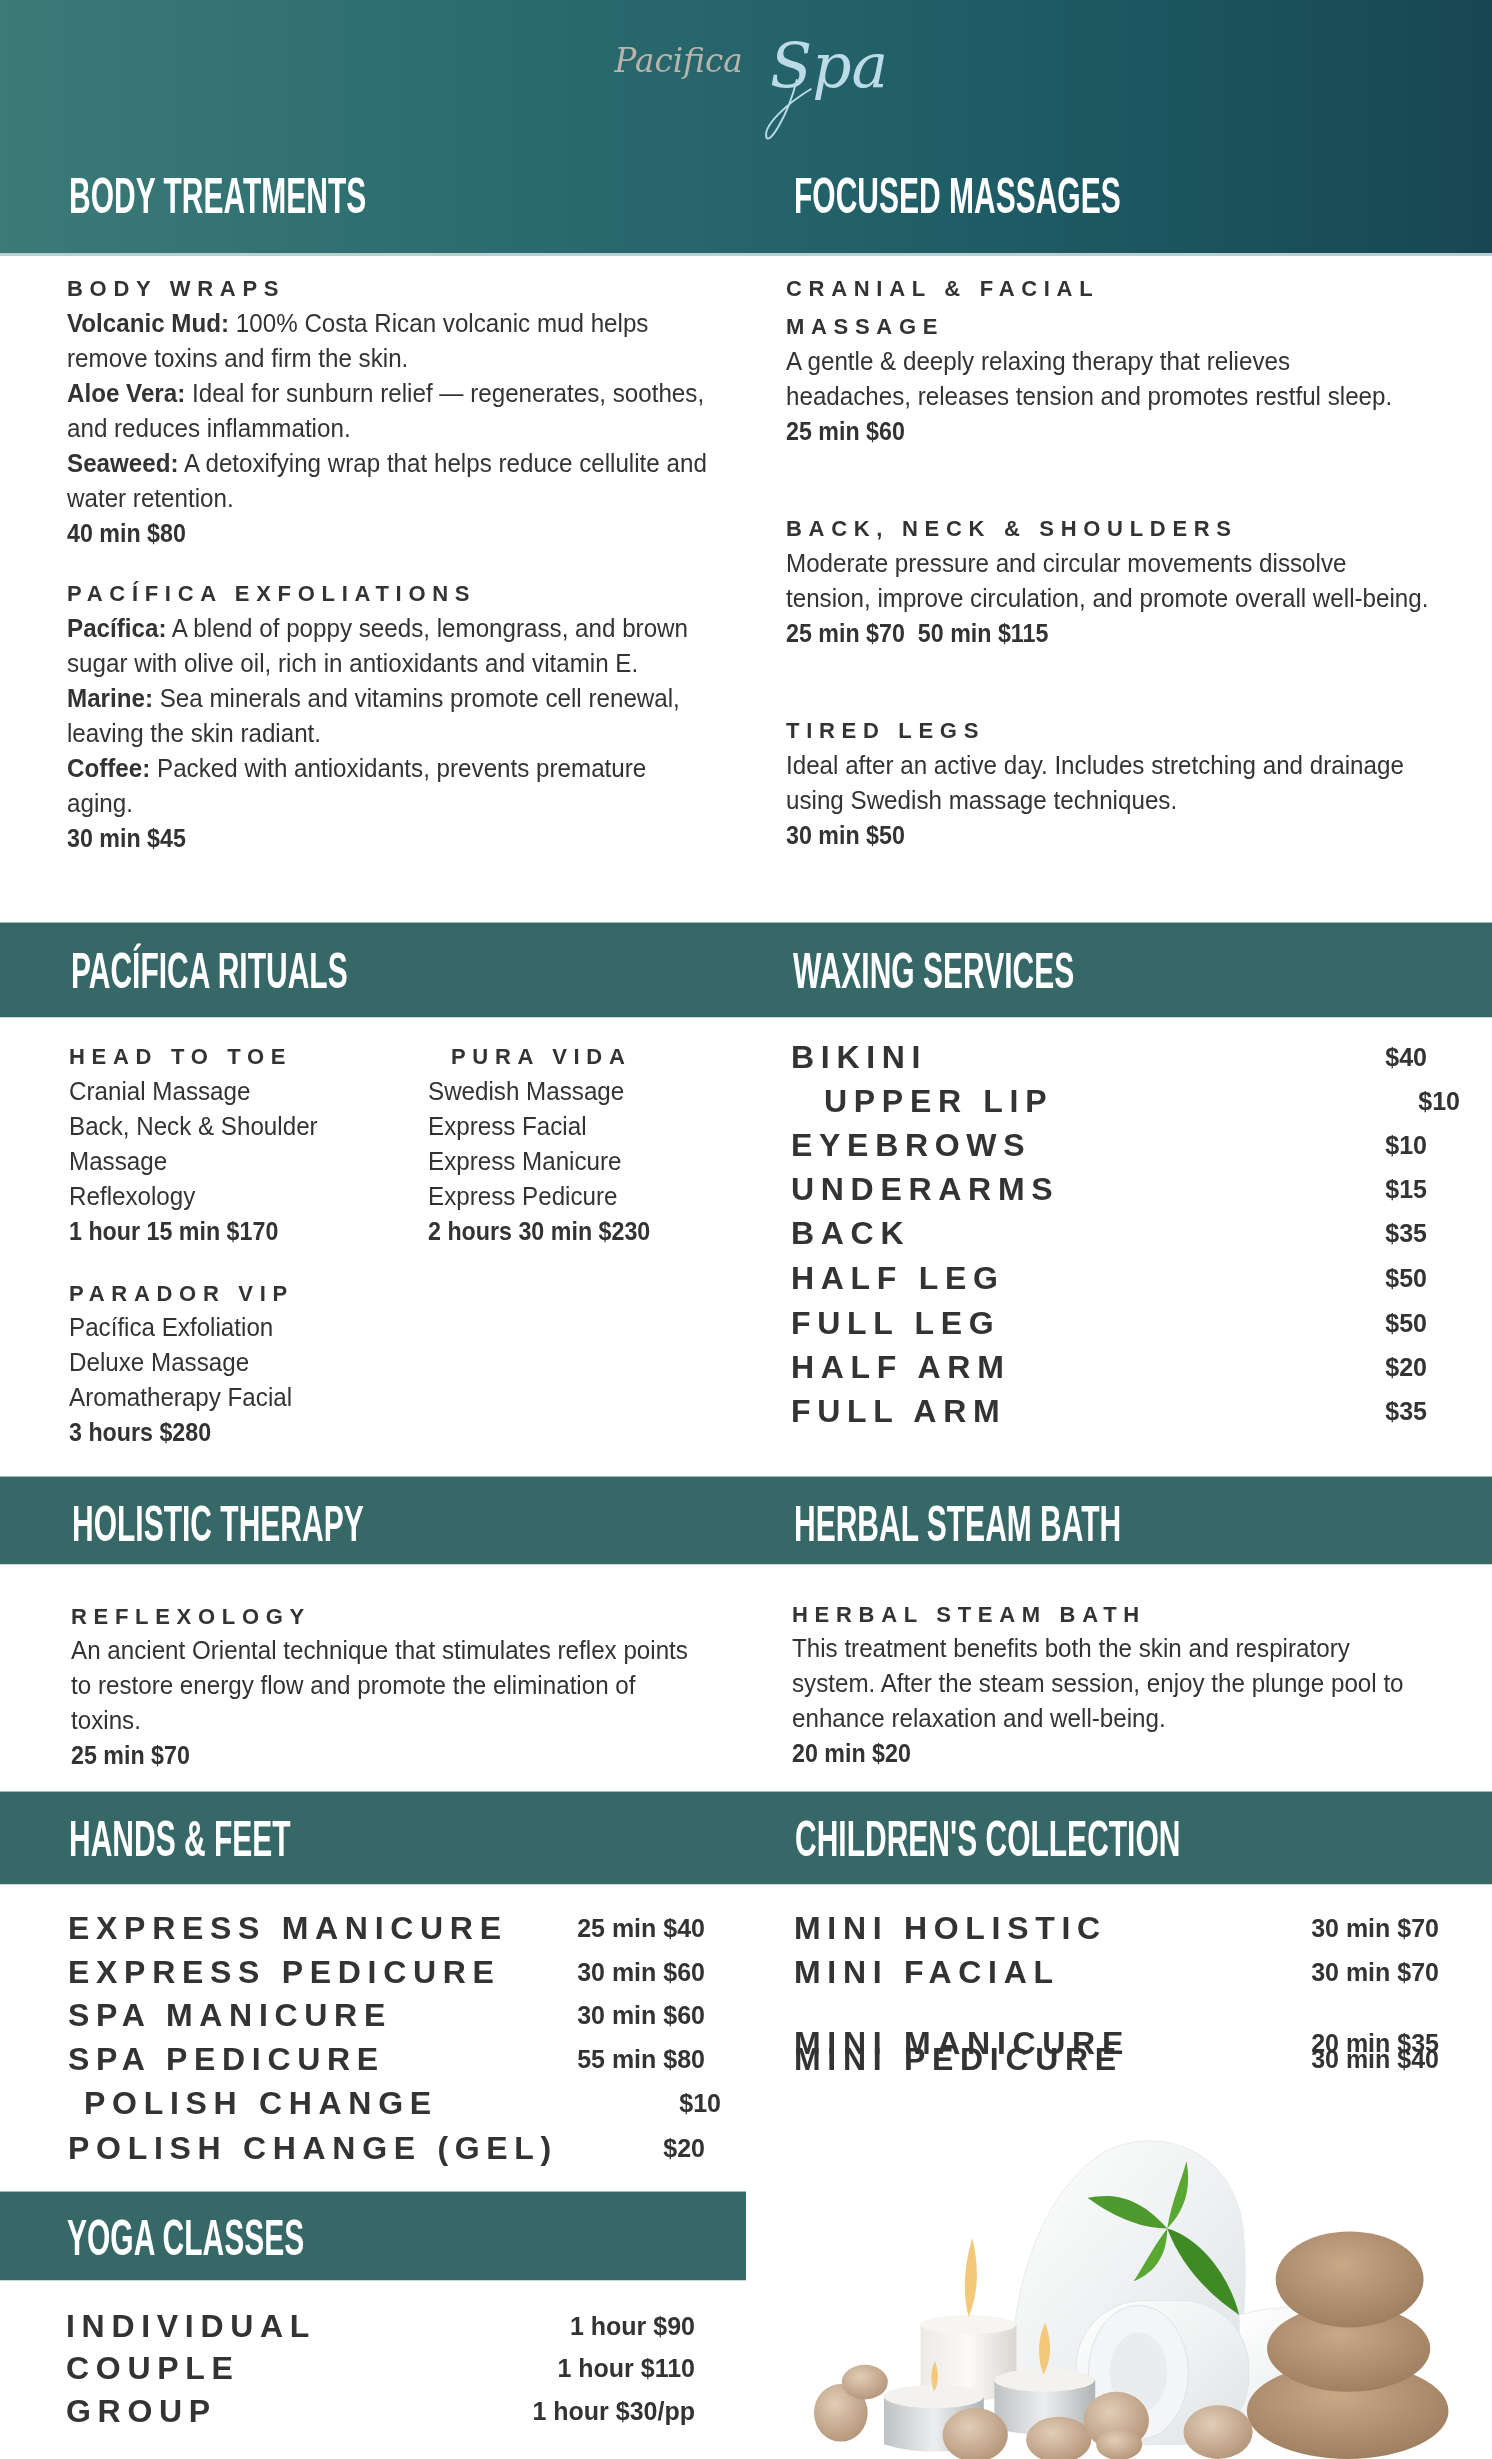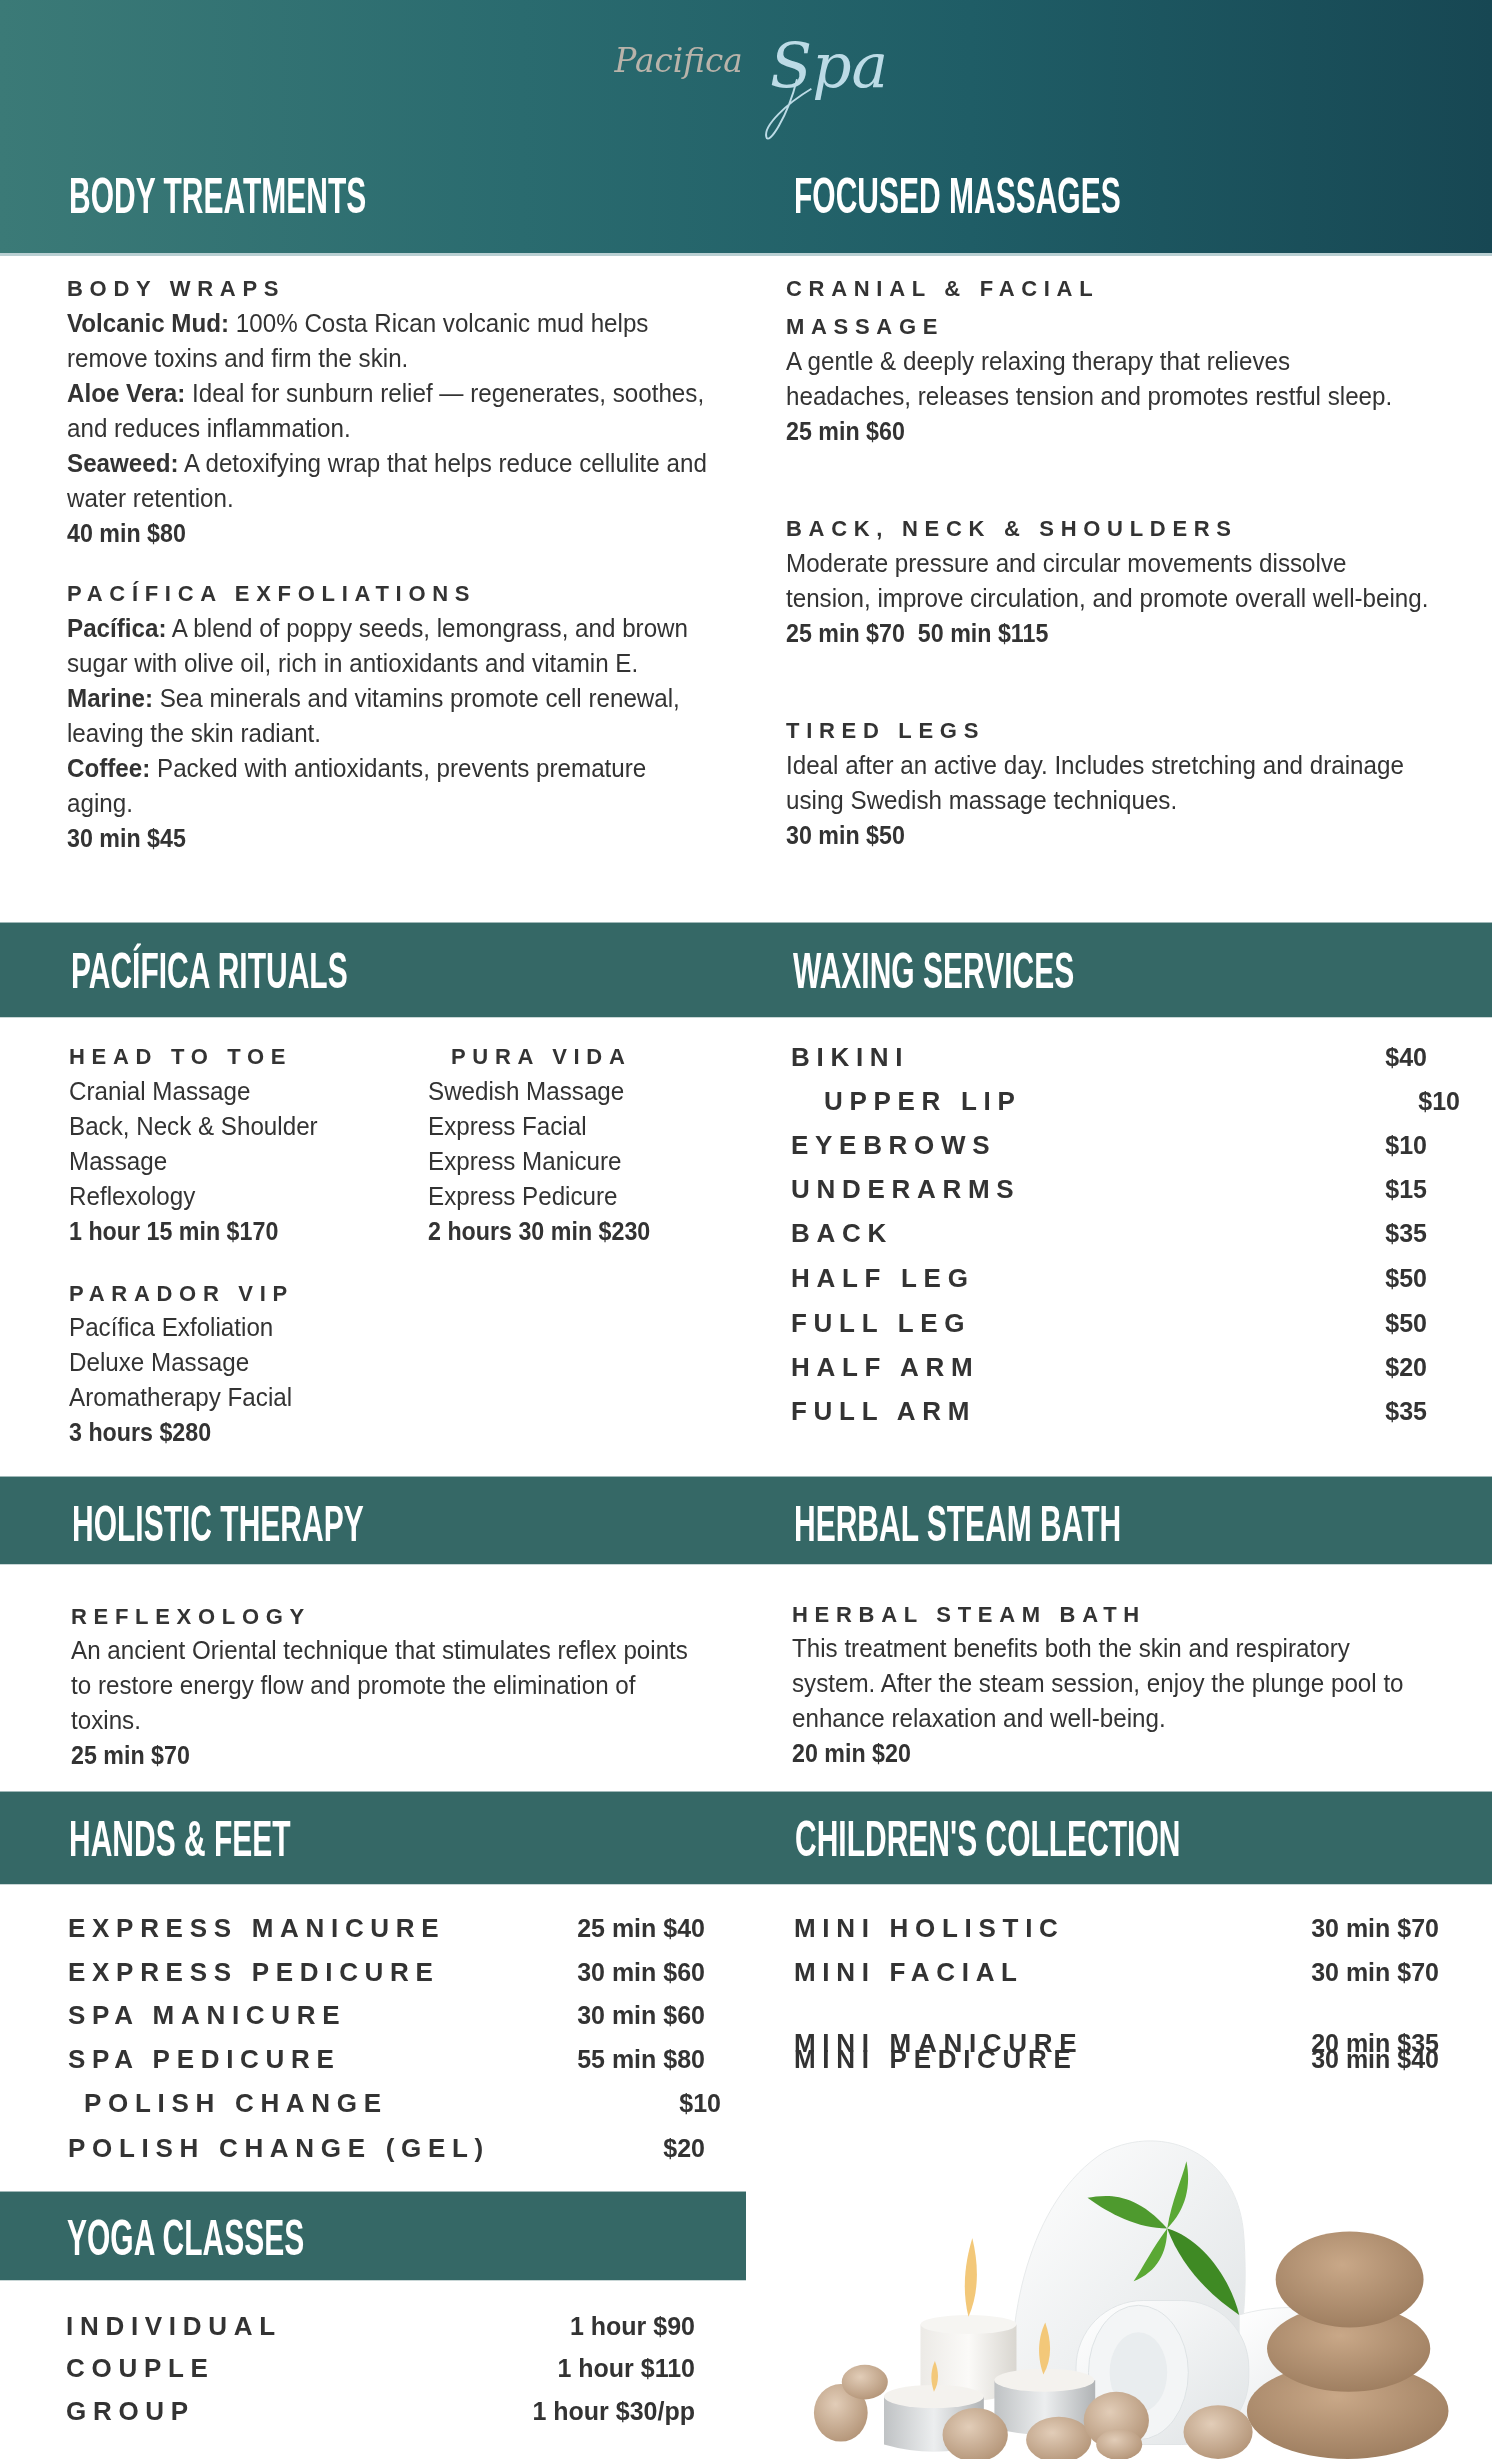--- a/index.html
+++ b/index.html
@@ -35,21 +35,21 @@
   .desc {
     position: absolute; font-size: 26px; line-height: 35px; color: #333333;
     transform: scaleX(0.93); transform-origin: left top;
   }
   .desc b { font-weight: 700; }
   .price { font-weight: 700; font-size: 25px; display: block; }
   .row {
     position: absolute; display: flex; justify-content: space-between; align-items: center;
     height: 38px;
   }
-  .row .label { font-weight: 700; font-size: 26px; letter-spacing: 6.7px; white-space: nowrap; }
+  .row .label { font-weight: 700; font-size: 32px; letter-spacing: 6.7px; white-space: nowrap; }
   .row .val { font-weight: 700; font-size: 25px; white-space: nowrap; }
   .lines div { white-space: nowrap; }
   .spa-art { left: 788px; top: 2094px; width: 672px; height: 365px; }
 </style>
 </head>
 <body>
 
 <div class="abs hero"></div>
 <svg class="abs logo" viewBox="0 0 300 150">
   <text x="10" y="62" font-family="DejaVu Serif, serif" font-style="italic" font-size="34" fill="#b9b3aa">Pacifica</text>

